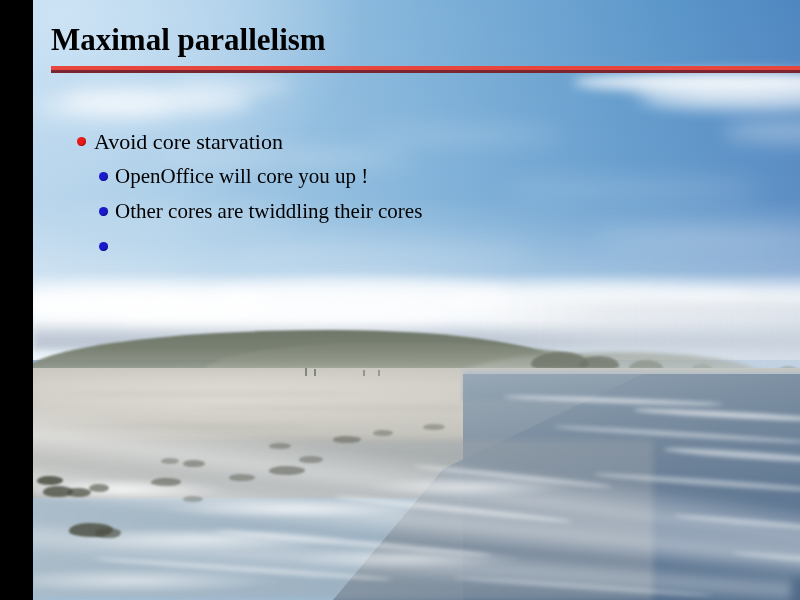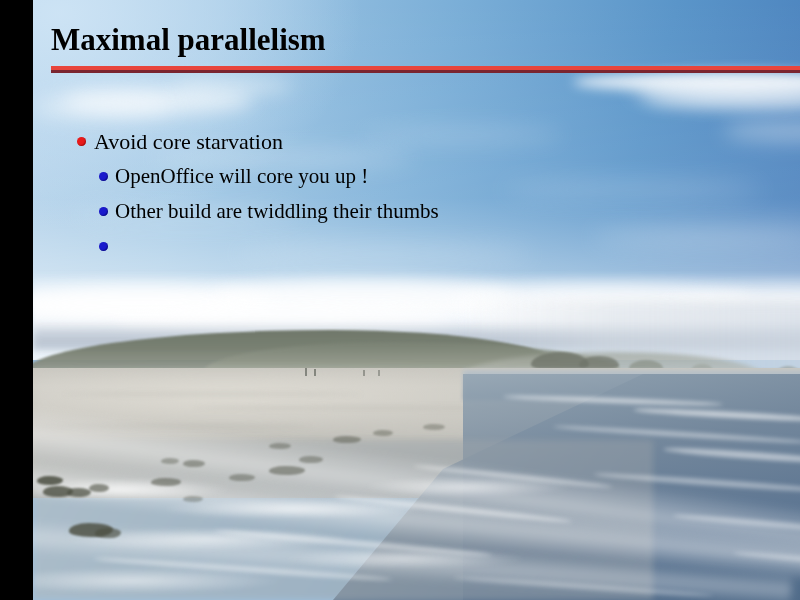--- a/index.html
+++ b/index.html
@@ -434,21 +434,21 @@
         <div class="bullet-row lvl1">
           <span class="marker"></span>
           <span class="bullet-text">Avoid core starvation</span>
         </div>
         <div class="bullet-row lvl2">
           <span class="marker"></span>
           <span class="bullet-text">OpenOffice will core you up !</span>
         </div>
         <div class="bullet-row lvl2">
           <span class="marker"></span>
-          <span class="bullet-text">Other build are twiddling their thumbs</span>
+          <span class="bullet-text">Other cores are twiddling their cores</span>
         </div>
         <div class="bullet-row lvl2">
           <span class="marker"></span>
         </div>
       </div>
 
   </div>
 </div>
 
 </body></html>

